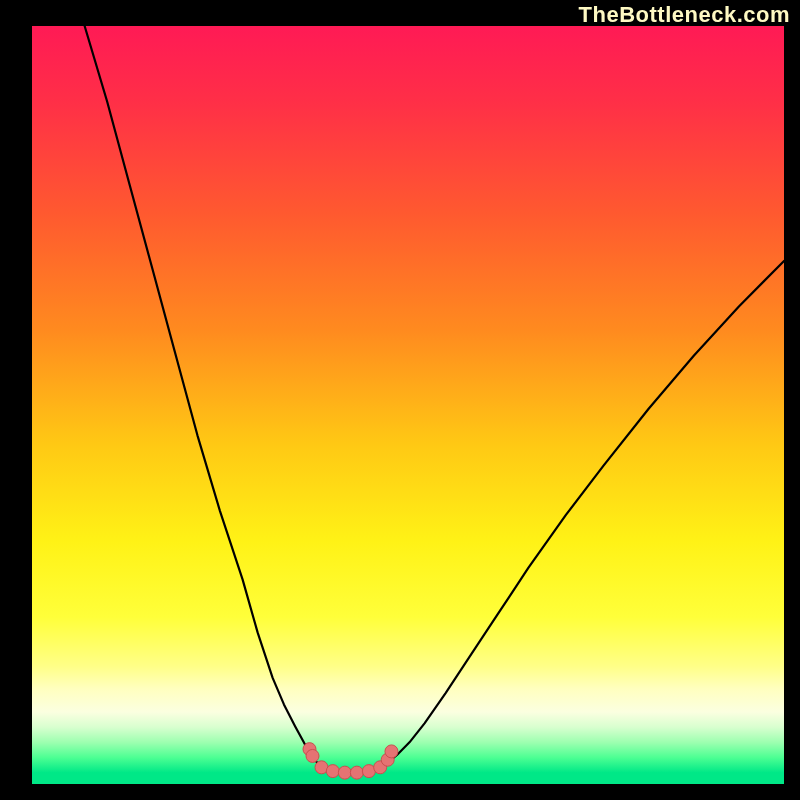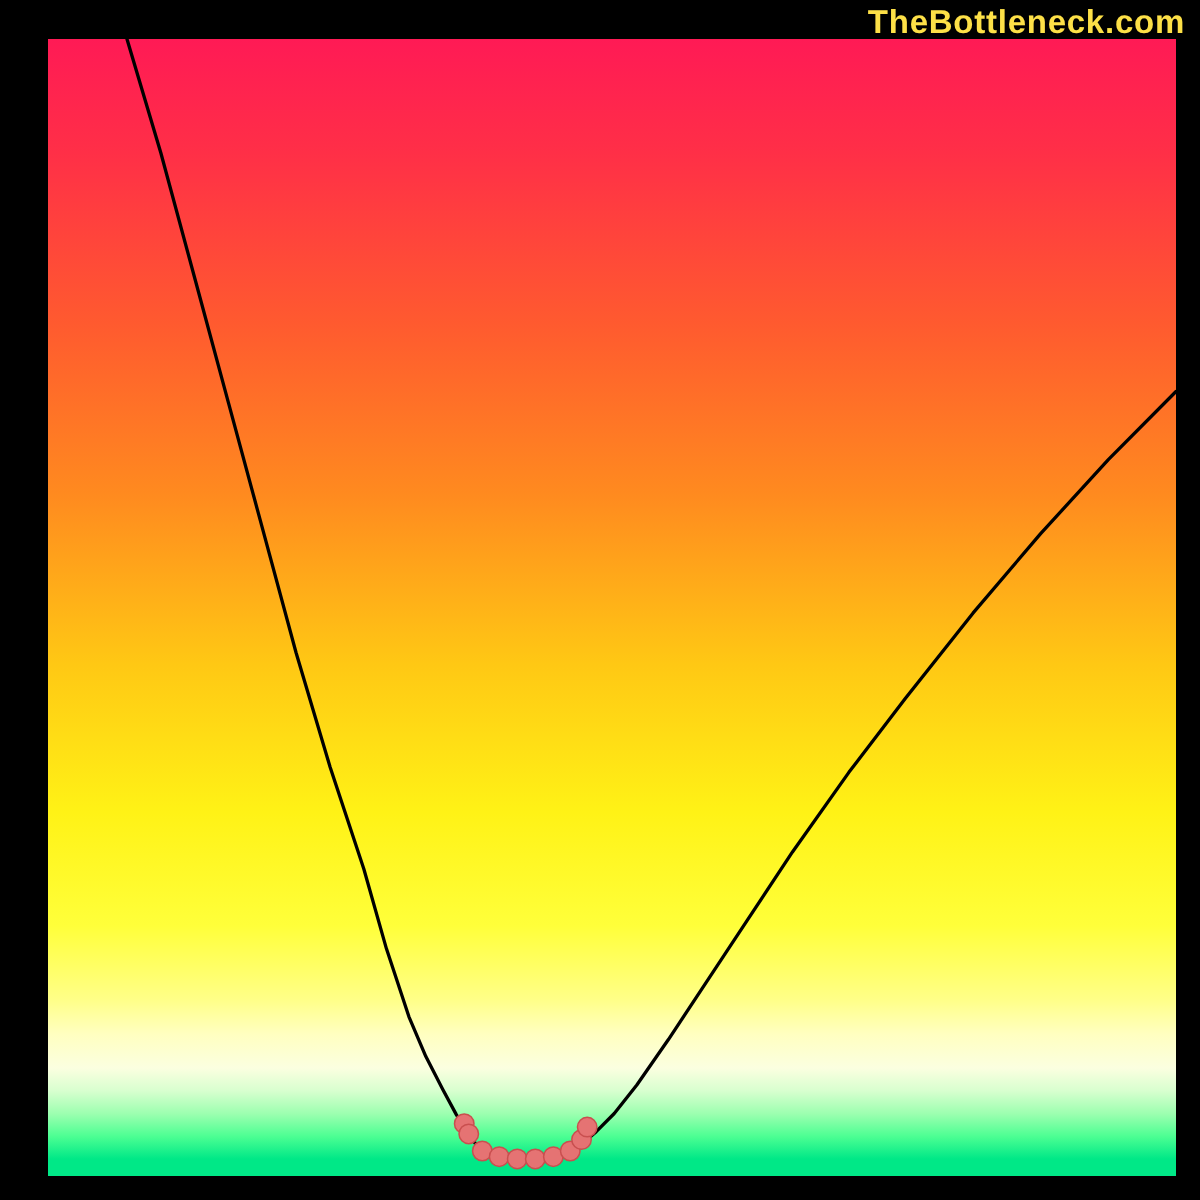--- a/index.html
+++ b/index.html
@@ -18,21 +18,21 @@
     height: 800px;
     background: #000;
   }
   .watermark {
     position: absolute;
     top: 2px;
     right: 10px;
     font-family: Arial, Helvetica, sans-serif;
     font-size: 22px;
     font-weight: 600;
-    color: #fde047;
+    color: #fef9c3;
     letter-spacing: 0.5px;
   }
   svg {
     position: absolute;
     left: 0;
     top: 0;
   }
 </style>
 </head>
 <body>

